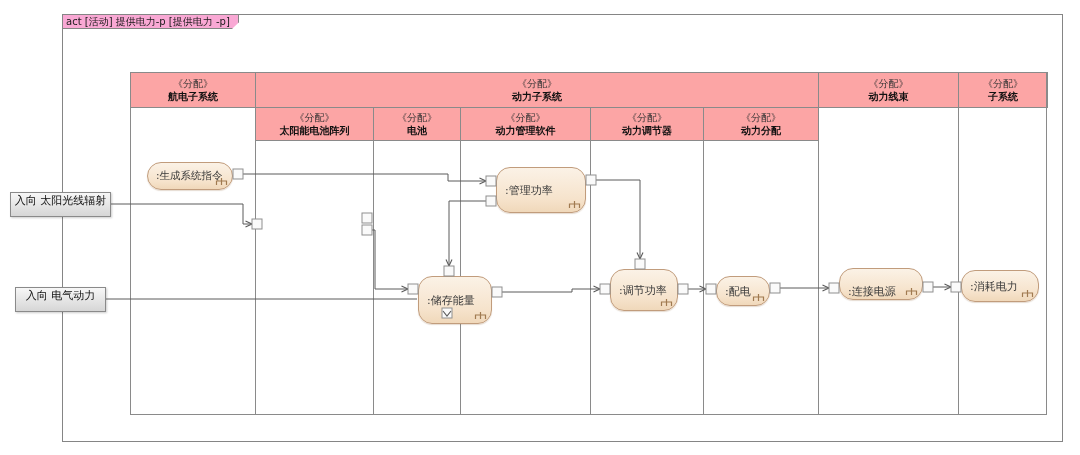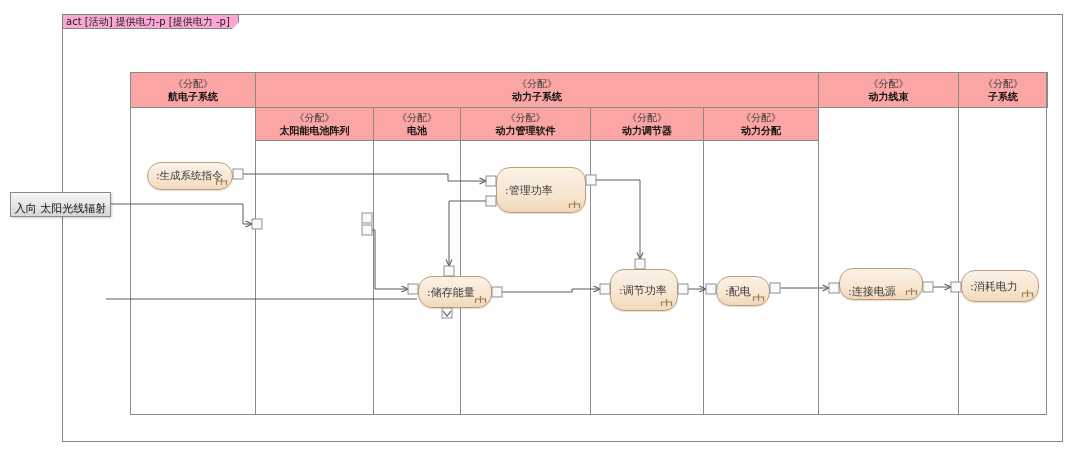--- a/index.html
+++ b/index.html
@@ -21,21 +21,21 @@
   
   .action{position:absolute;box-sizing:border-box;border:1px solid #c19c7c;border-radius:14px;
           background:linear-gradient(180deg,#fbf2e6 0%,#f6e3cc 70%,#f0d8ba 100%);
           box-shadow:0 1px 1px rgba(150,110,70,.25);
           font-size:11px;color:#3a3a3a;display:flex;align-items:center;padding:0 8px;white-space:nowrap;}
   .rake{position:absolute;right:4px;bottom:2px;}
   
   .param{position:absolute;box-sizing:border-box;border:1px solid #8a8a8a;
          background:linear-gradient(180deg,#f7f7f7 0%,#e3e3e3 60%,#d6d6d6 100%);
          box-shadow:1px 1px 2px rgba(0,0,0,.2);
-         font-size:11px;color:#111;display:flex;align-items:flex-end;justify-content:center;white-space:nowrap;}
+         font-size:11px;color:#111;display:flex;align-items:flex-start;justify-content:center;white-space:nowrap;}
   .edges{position:absolute;left:0;top:0;z-index:2;}
   .action,.param{z-index:3;}
   .pin-layer{z-index:4;}
 </style>
 </head>
 <body>
 
 <div id="canvas">
 
   <div class="frame"></div>
@@ -128,28 +128,31 @@
       <rect x="829" y="283" width="10" height="10"></rect>
       <rect x="923" y="282" width="10" height="10"></rect>
       <rect x="951" y="282" width="10" height="10"></rect>
     </g>
     <path d="M443,311 L447,316 L451,311" fill="none" stroke="#5a5a5a" stroke-width="1.1"></path>
   </svg>
 
   <div class="param" style="left:10px;top:192px;width:101px;height:25px;">
     <span>入向 太阳光线辐射</span>
   </div>
+  <div class="param" style="left:15px;top:287px;width:91px;height:25px;">
+    <span>入向 电气动力</span>
+  </div>
 
   <div class="action" style="left:147px;top:162px;width:86px;height:28px;font-size:10.5px;">
     <span>:生成系统指令</span>
     <svg class="rake" width="13" height="10">
         <path d="M6.5,1 V4 M1.5,8 V4 H11.5 V8 M6.5,4 V8" stroke="#a07a50" stroke-width="1.2" fill="none"></path>
       </svg>
   </div>
-  <div class="action" style="left:418px;top:276px;width:74px;height:32px;align-items:center;">
+  <div class="action" style="left:418px;top:276px;width:74px;height:48px;align-items:center;">
     <span>:储存能量</span>
     <svg class="rake" width="13" height="10">
         <path d="M6.5,1 V4 M1.5,8 V4 H11.5 V8 M6.5,4 V8" stroke="#a07a50" stroke-width="1.2" fill="none"></path>
       </svg>
   </div>
   <div class="action" style="left:496px;top:167px;width:90px;height:46px;">
     <span>:管理功率</span>
     <svg class="rake" width="13" height="10">
         <path d="M6.5,1 V4 M1.5,8 V4 H11.5 V8 M6.5,4 V8" stroke="#a07a50" stroke-width="1.2" fill="none"></path>
       </svg>

